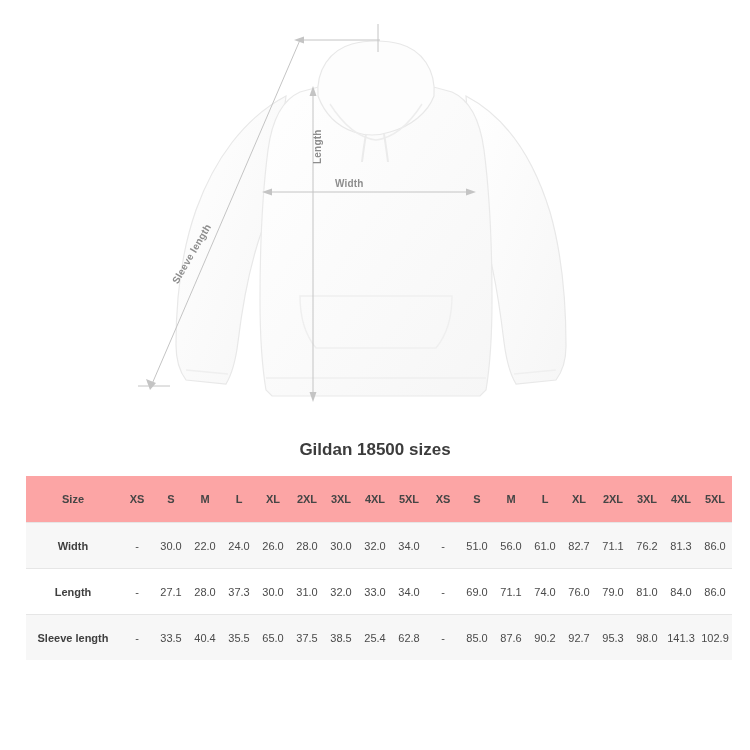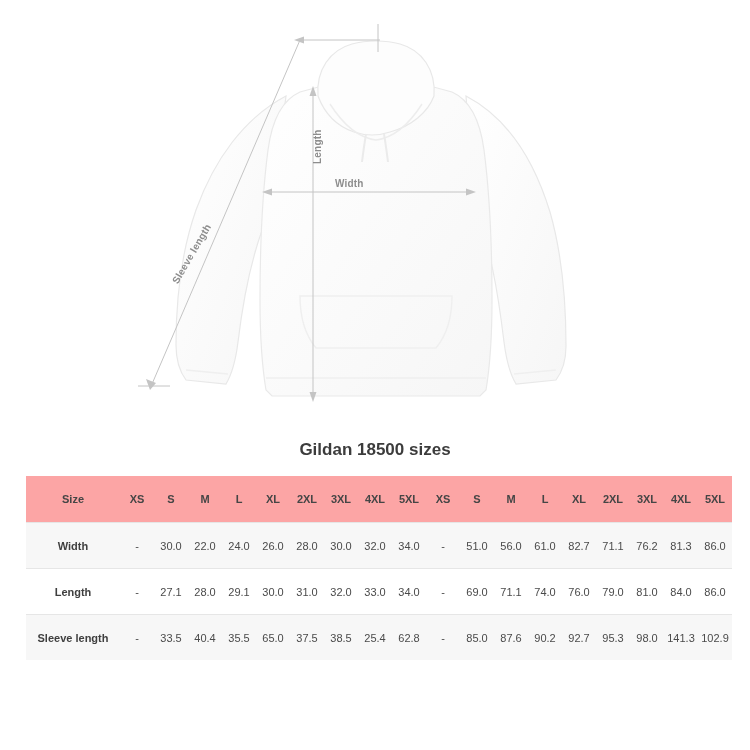--- a/index.html
+++ b/index.html
@@ -264,21 +264,21 @@
       <td>76.2</td>
       <td>81.3</td>
       <td>86.0</td>
     </tr>
 
     <tr class="data-row row-sep">
       <td class="row-label">Length</td>
       <td>-</td>
       <td>27.1</td>
       <td>28.0</td>
-      <td>29.1</td>
+      <td>37.3</td>
       <td>30.0</td>
       <td>31.0</td>
       <td>32.0</td>
       <td>33.0</td>
       <td>34.0</td>
       <td>-</td>
       <td>69.0</td>
       <td>71.1</td>
       <td>74.0</td>
       <td>76.0</td>

